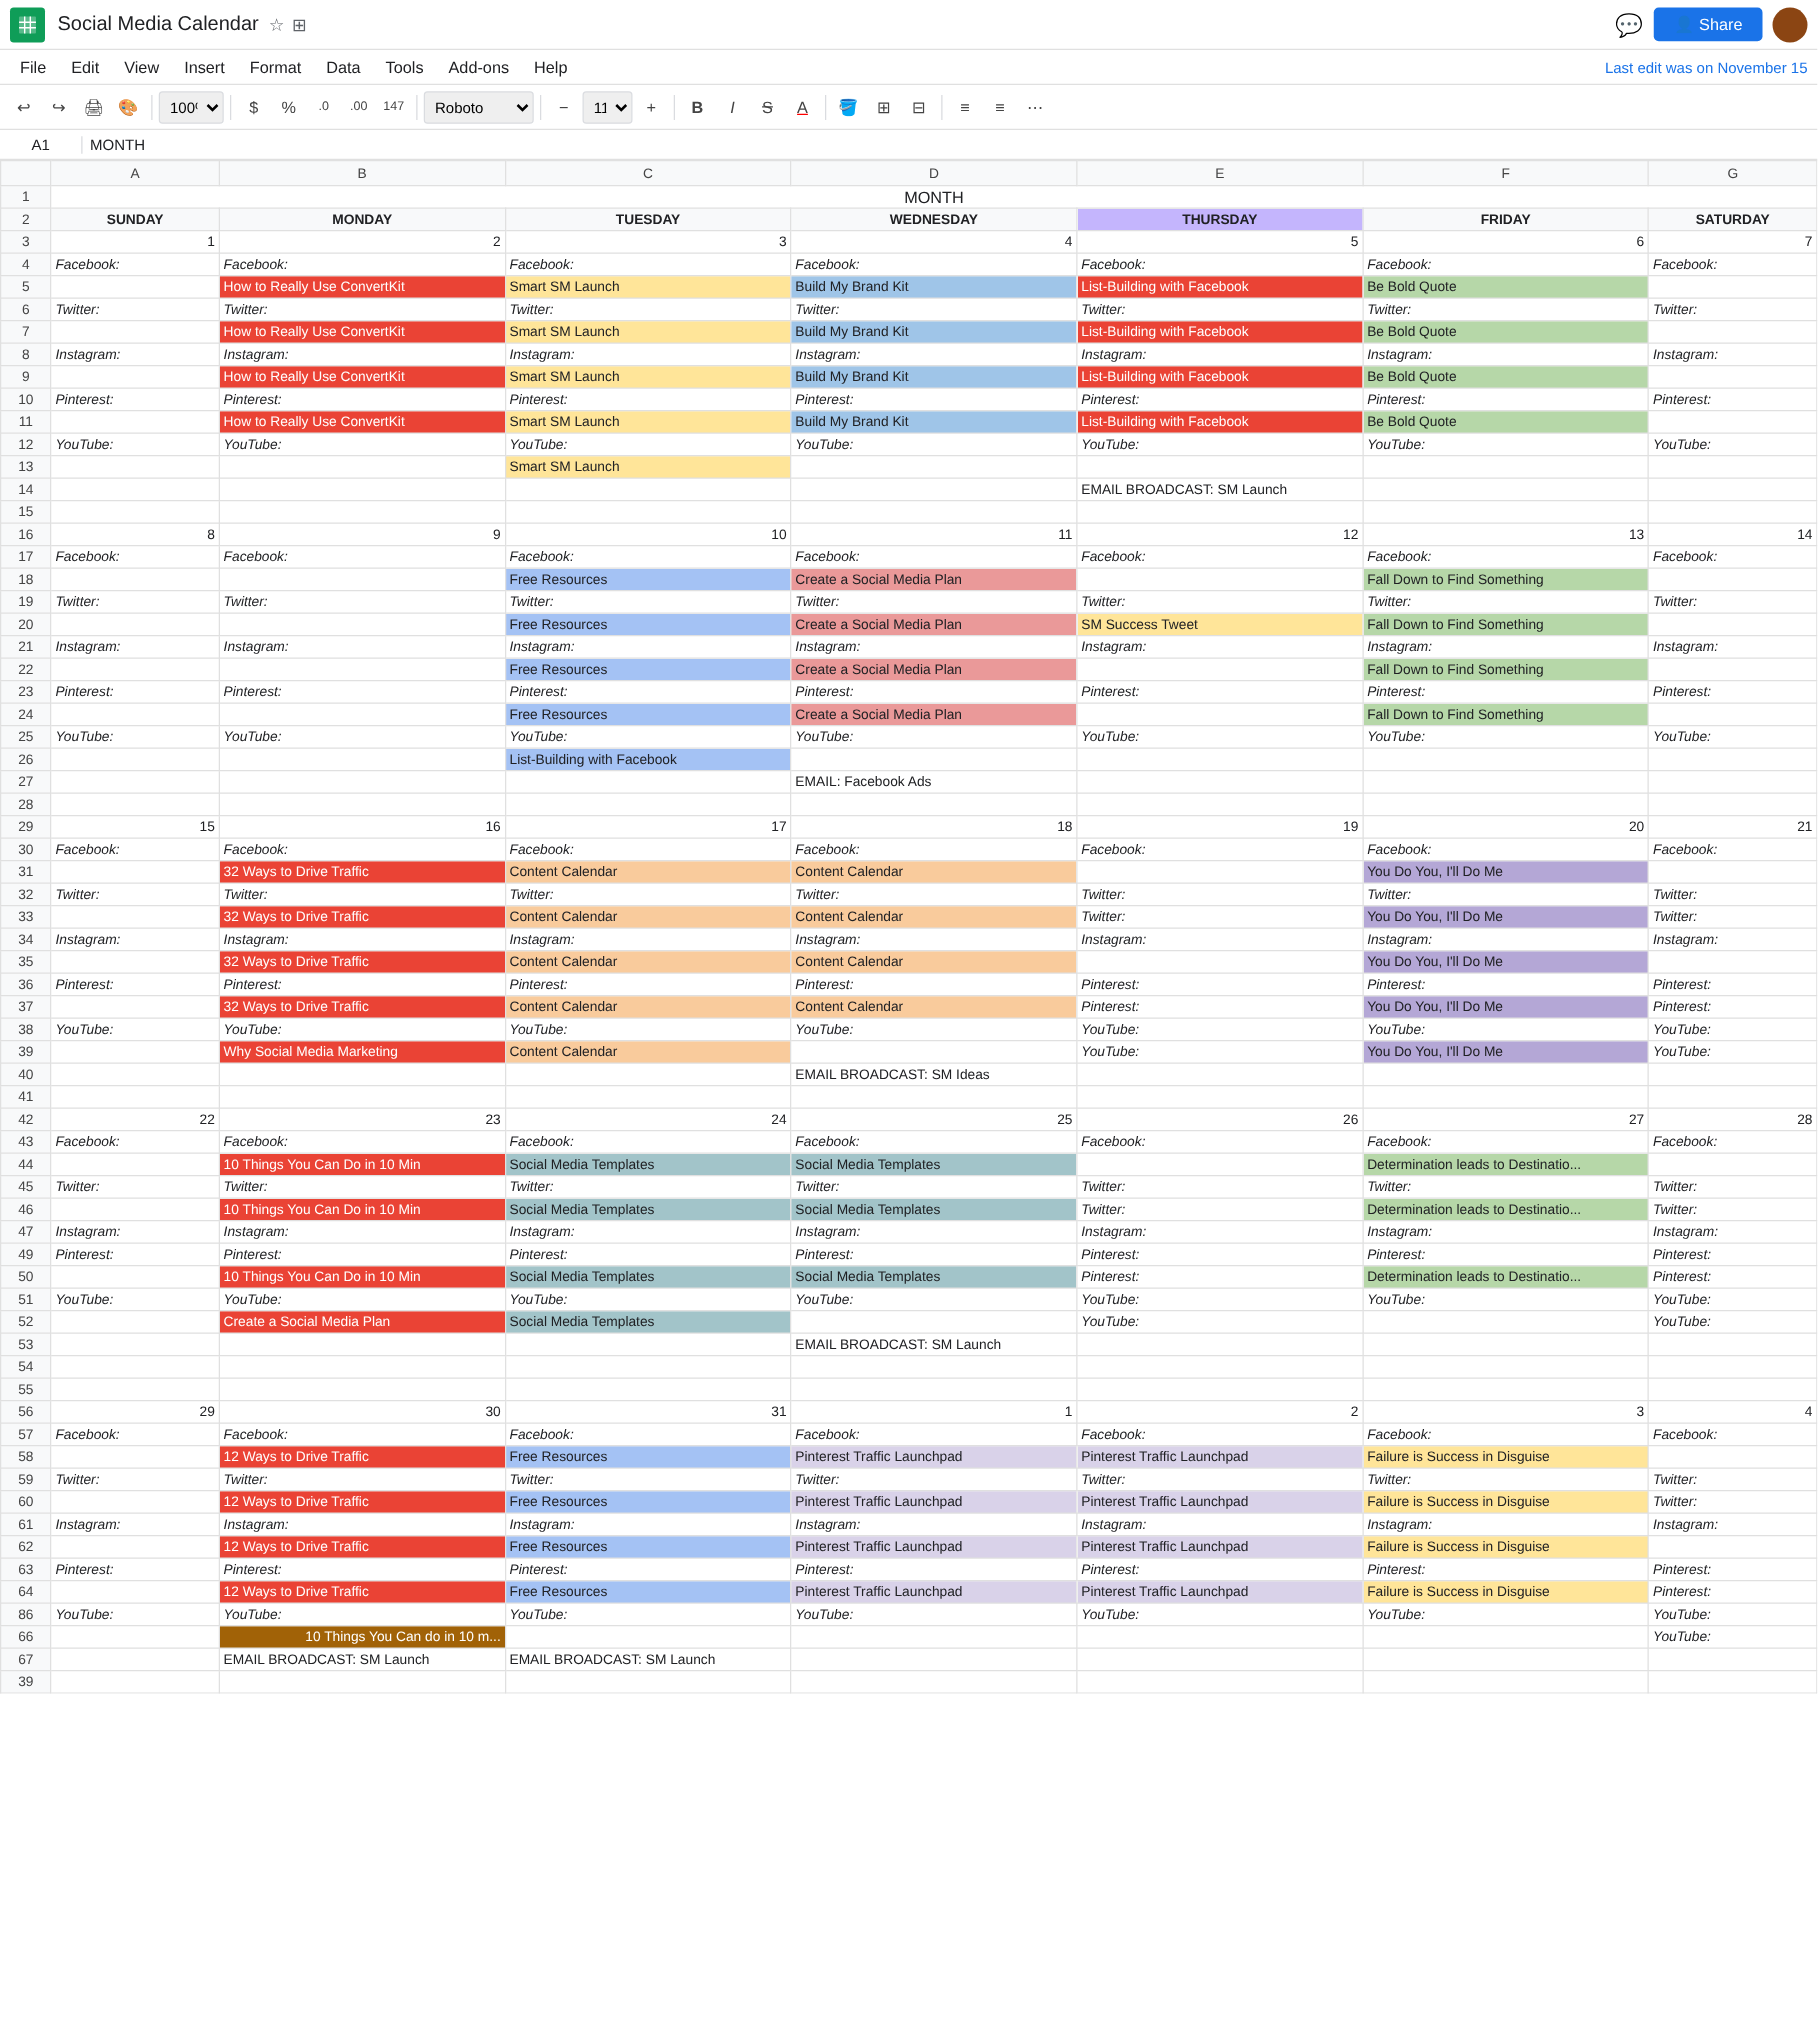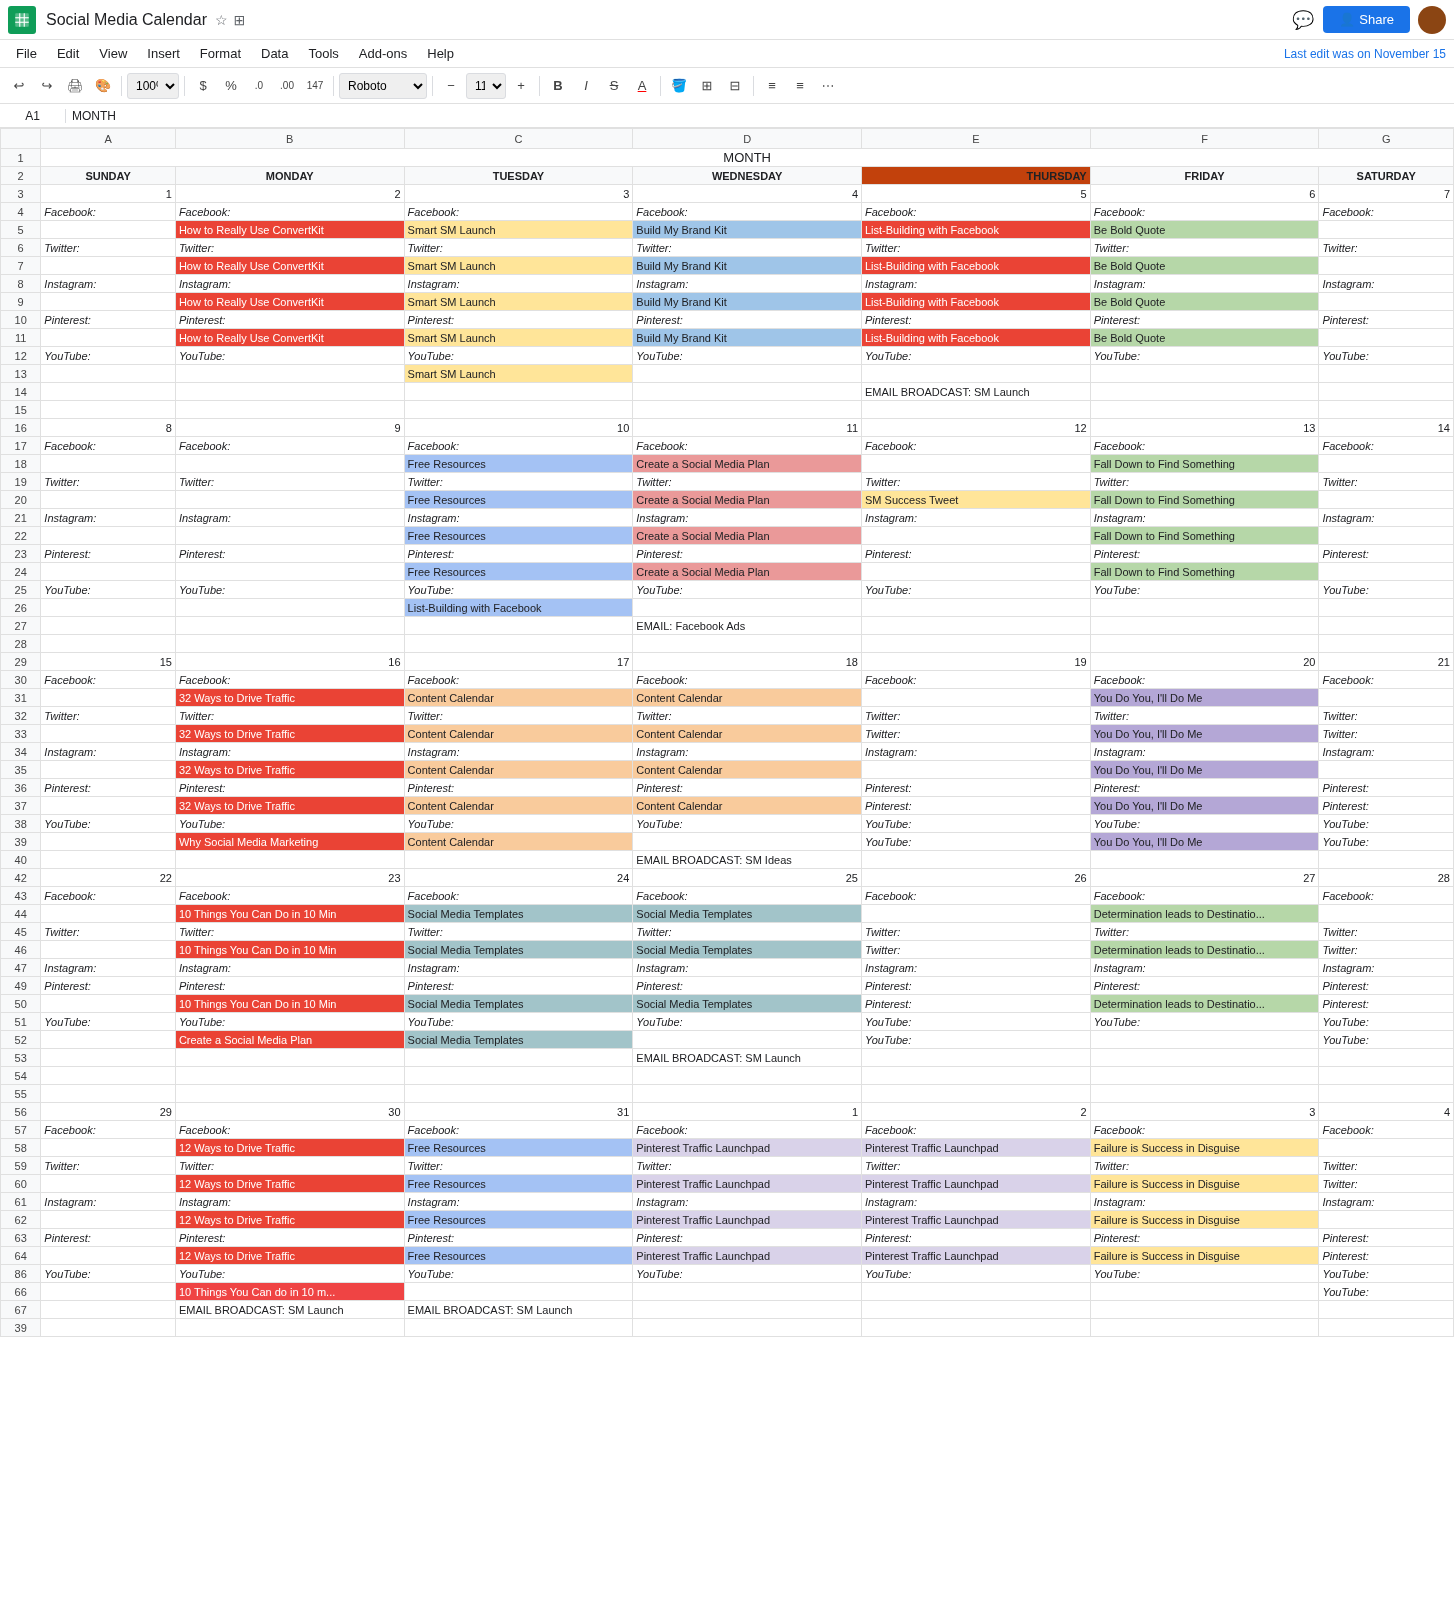--- a/index.html
+++ b/index.html
@@ -175,21 +175,21 @@
       <td class="row-num">1</td>
       <td colspan="7" style="text-align:center; font-size:13px; font-weight:500; background:#fff; border:1px solid #e0e0e0;">MONTH</td>
     </tr>
 
     <tr>
       <td class="row-num">2</td>
       <td style="text-align:center;font-weight:600;background:#f8f9fa;">SUNDAY</td>
       <td style="text-align:center;font-weight:600;background:#f8f9fa;">MONDAY</td>
       <td style="text-align:center;font-weight:600;background:#f8f9fa;">TUESDAY</td>
       <td style="text-align:center;font-weight:600;background:#f8f9fa;">WEDNESDAY</td>
-      <td style="text-align:right;font-weight:600;background:#c2410c;">THURSDAY</td>
+      <td style="text-align:center;font-weight:600;background:#c4b5fd;">THURSDAY</td>
       <td style="text-align:center;font-weight:600;background:#f8f9fa;">FRIDAY</td>
       <td style="text-align:center;font-weight:600;background:#f8f9fa;">SATURDAY</td>
     </tr>
 
     <tr>
       <td class="row-num">3</td>
       <td class="date-num">1</td>
       <td class="date-num">2</td>
       <td class="date-num">3</td>
       <td class="date-num">4</td>
@@ -598,20 +598,30 @@
       <td class="row-num">40</td>
       <td></td>
       <td></td>
       <td></td>
       <td>EMAIL BROADCAST: SM Ideas</td>
       <td></td>
       <td></td>
       <td></td>
     </tr>
 
+    <tr>
+      <td class="row-num">41</td>
+      <td></td>
+      <td></td>
+      <td></td>
+      <td></td>
+      <td></td>
+      <td></td>
+      <td></td>
+    </tr>
 
     <tr>
       <td class="row-num">42</td>
       <td class="date-num">22</td>
       <td class="date-num">23</td>
       <td class="date-num">24</td>
       <td class="date-num">25</td>
       <td class="date-num">26</td>
       <td class="date-num">27</td>
       <td class="date-num">28</td>
@@ -856,21 +866,21 @@
       <td class="italic-cell">YouTube:</td>
       <td class="italic-cell">YouTube:</td>
       <td class="italic-cell">YouTube:</td>
       <td class="italic-cell">YouTube:</td>
       <td class="italic-cell">YouTube:</td>
     </tr>
 
     <tr>
       <td class="row-num">66</td>
       <td></td>
-      <td style="background:#ef4444;color:#fff;">10 Things You Can do in 10 m...</td>
+      <td style="background:#a16207;color:#fff;text-align:right;">10 Things You Can do in 10 m...</td>
       <td></td>
       <td></td>
       <td></td>
       <td></td>
       <td class="italic-cell">YouTube:</td>
     </tr>
 
     <tr>
       <td class="row-num">67</td>
       <td></td>

